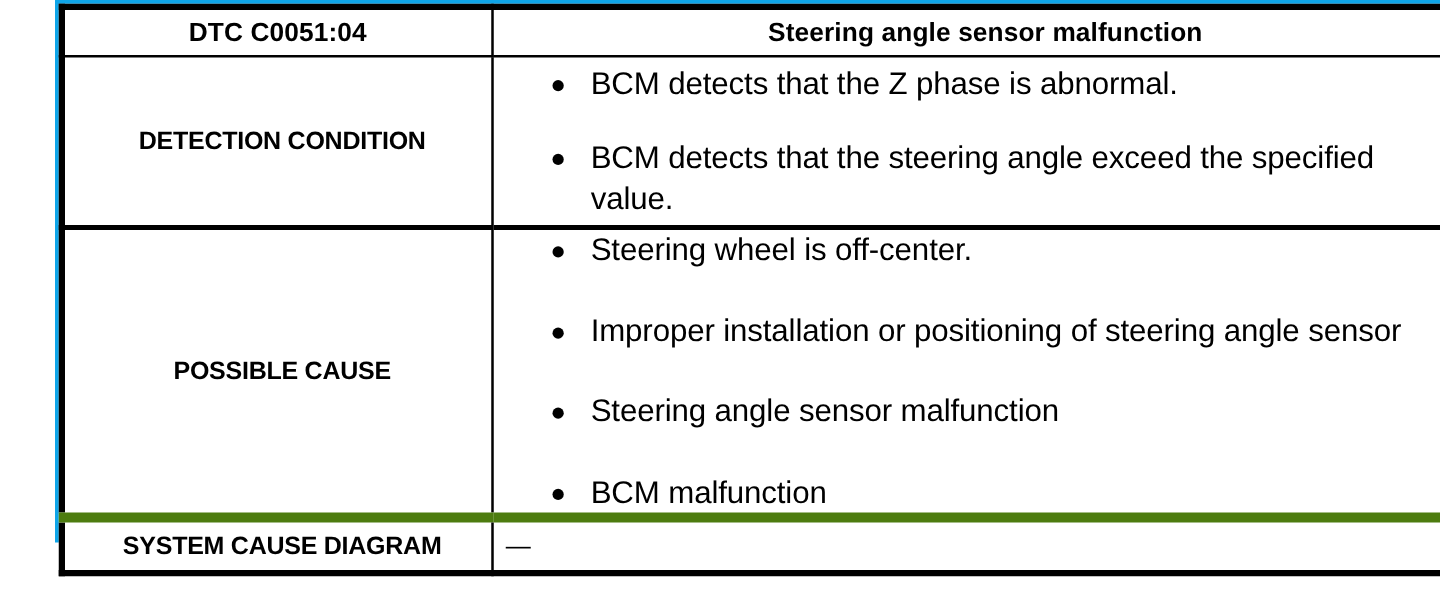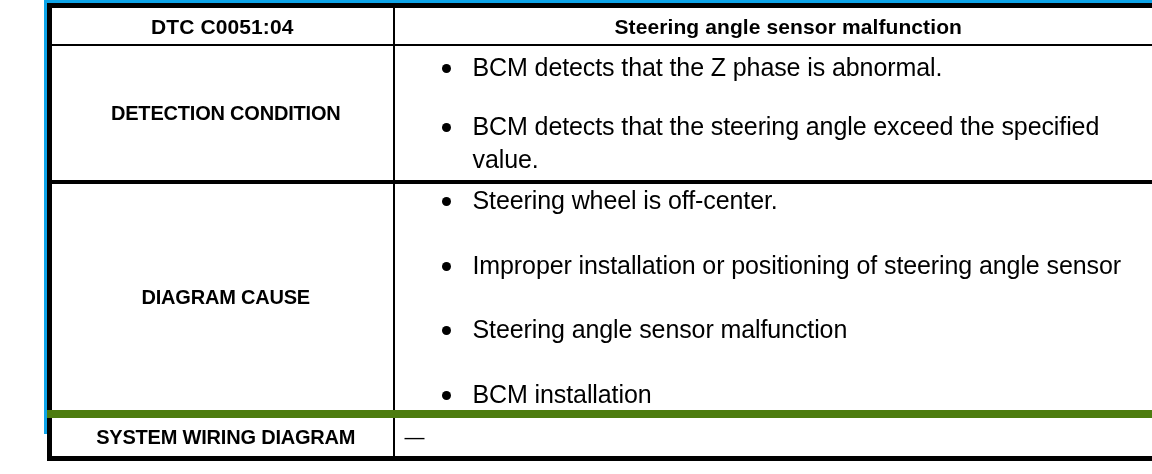--- a/index.html
+++ b/index.html
@@ -150,47 +150,47 @@
               <span class="bullet-dot"></span>
               <span>BCM detects that the steering angle exceed the specified value.</span>
             </li>
           </ul>
         </td>
       </tr>
 
 
       <tr class="row-cause">
         <td class="cell-label">
-          <div class="label-text">DIAGRAM CAUSE</div>
+          <div class="label-text">POSSIBLE CAUSE</div>
         </td>
         <td>
           <ul class="bullets gap-cause">
             <li>
               <span class="bullet-dot"></span>
               <span>Steering wheel is off-center.</span>
             </li>
             <li>
               <span class="bullet-dot"></span>
               <span>Improper installation or positioning of steering angle sensor</span>
             </li>
             <li>
               <span class="bullet-dot"></span>
               <span>Steering angle sensor malfunction</span>
             </li>
             <li>
               <span class="bullet-dot"></span>
-              <span>BCM installation</span>
+              <span>BCM malfunction</span>
             </li>
           </ul>
         </td>
       </tr>
 
       <tr class="row-wiring">
         <td class="cell-label">
-          <div class="label-text">SYSTEM WIRING DIAGRAM</div>
+          <div class="label-text">SYSTEM CAUSE DIAGRAM</div>
         </td>
         <td>
           <div class="value-plain">—</div>
         </td>
       </tr>
 
     </tbody>
   </table>
 
 </div>

